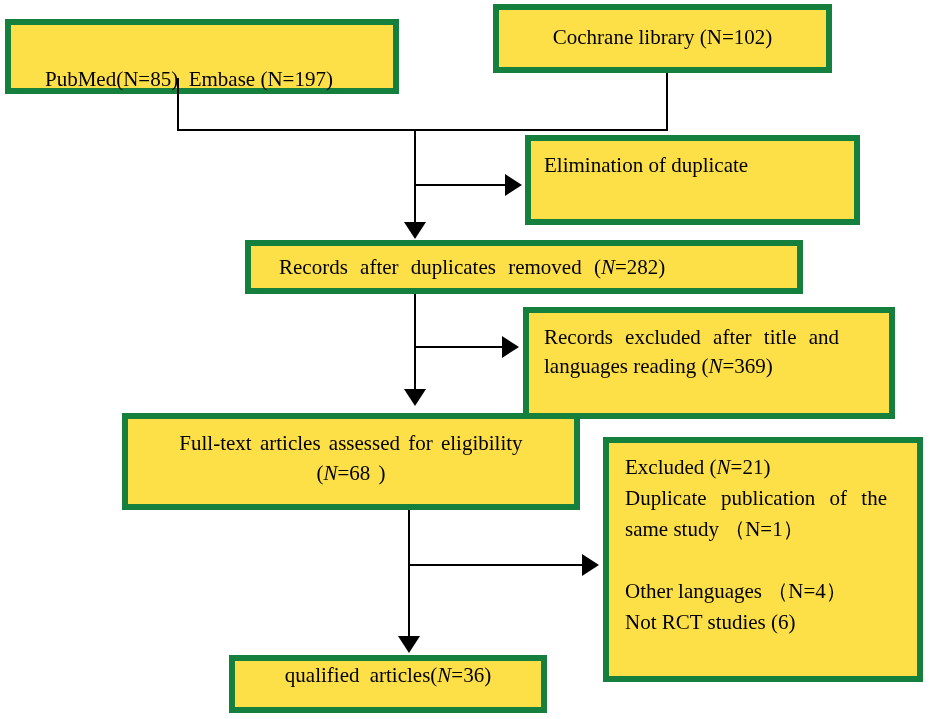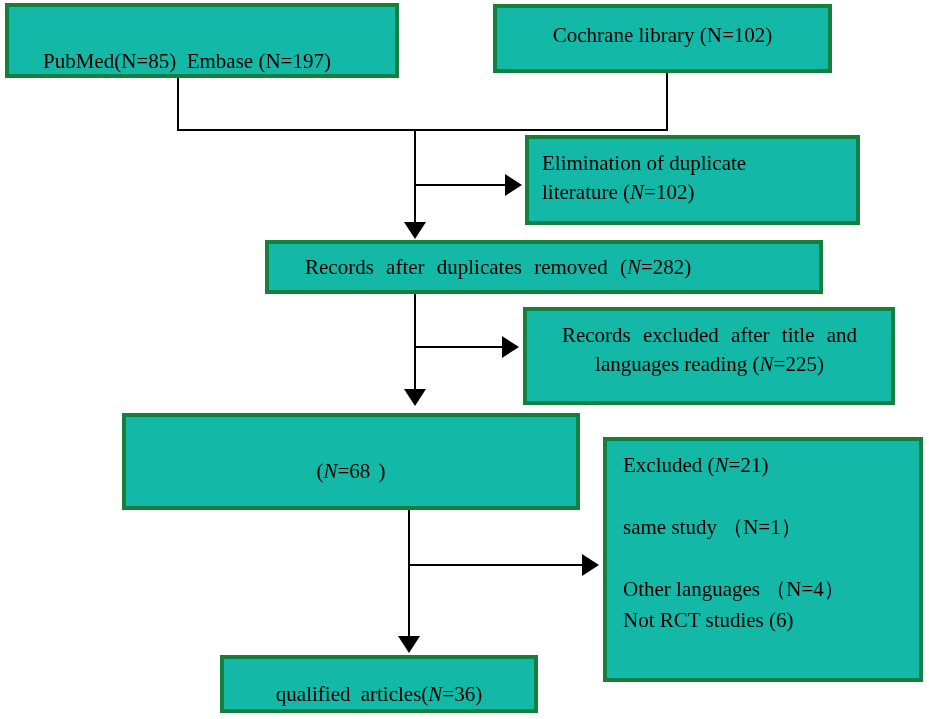--- a/index.html
+++ b/index.html
@@ -8,51 +8,51 @@
     width: 929px;
     height: 719px;
     background: #ffffff;
     font-family: "Liberation Serif", serif;
     font-size: 21px;
     color: #000000;
     overflow: hidden;
   }
   .box {
     position: absolute;
-    border: 4px solid #15803d;
+    border: 6px solid #15803d;
     box-sizing: border-box;
-    background: #14b8a6;
+    background: #fde047;
     line-height: 29px;
   }
   .vline, .hline { position: absolute; background: #000000; }
   .arrow-down {
     position: absolute; width: 0; height: 0;
     border-left: 11px solid transparent;
     border-right: 11px solid transparent;
     border-top: 17px solid #000000;
   }
   .arrow-right {
     position: absolute; width: 0; height: 0;
     border-top: 11px solid transparent;
     border-bottom: 11px solid transparent;
     border-left: 17px solid #000000;
   }
   i { font-style: italic; }
 
   
-  #box-sources  { left: 5px;   top: 3px;   width: 394px; height: 75px; padding: 11px 0 17px 13px; white-space: pre-wrap; }
+  #box-sources  { left: 5px;   top: 19px;   width: 394px; height: 75px; padding: 11px 0 17px 13px; white-space: pre-wrap; }
   #box-cochrane { left: 493px; top: 4px;   width: 339px; height: 69px; padding-top: 13px; text-align: center; }
   #box-elimination { left: 525px; top: 135px; width: 335px; height: 90px; padding: 10px 12px 13px 13px; }
-  #box-records  { left: 245px; top: 240px; width: 558px; height: 54px; display: flex; align-items: center; padding-left: 36px; word-spacing: 7px; margin-left: 20px; }
-  #box-title-excluded { left: 523px; top: 307px; width: 372px; height: 98px; padding: 10px 14px 0 15px; text-align: center; }
+  #box-records  { left: 245px; top: 240px; width: 558px; height: 54px; display: flex; align-items: center; padding-left: 28px; word-spacing: 7px; }
+  #box-title-excluded { left: 523px; top: 307px; width: 372px; height: 112px; padding: 10px 14px 0 15px; }
   .justified-line { word-spacing: 7px; }
   #box-fulltext { left: 122px; top: 413px; width: 458px; height: 97px; padding-top: 9px; text-align: center; line-height: 30px; word-spacing: 3px; }
   #box-excluded { left: 603px; top: 437px; width: 320px; height: 245px; padding: 9px 14px 8px 16px; line-height: 31px; }
   .wide-spacing { word-spacing: 9px; }
-  #box-qualified { left: 220px; top: 655px; width: 318px; height: 58px; display: flex; align-items: flex-end; justify-content: center; word-spacing: 5px; }
+  #box-qualified { left: 229px; top: 655px; width: 318px; height: 58px; display: flex; align-items: flex-start; justify-content: center; word-spacing: 5px; }
 
   
   #v-left-source   { left: 177px; top: 78px;  width: 2px; height: 53px; }
   #v-right-source  { left: 666px; top: 73px;  width: 2px; height: 58px; }
   #h-merge         { left: 177px; top: 129px; width: 491px; height: 2px; }
   #v-main-1        { left: 414px; top: 130px; width: 2px; height: 93px; }
   #ah-down-1       { left: 404px; top: 222px; }
   #h-branch-1      { left: 415px; top: 184px; width: 90px; height: 2px; }
   #ah-right-1      { left: 505px; top: 174px; }
   #v-main-2        { left: 414px; top: 294px; width: 2px; height: 96px; }
@@ -81,52 +81,51 @@
   <div class="vline" id="v-right-source"></div>
   <div class="hline" id="h-merge"></div>
   <div class="vline" id="v-main-1"></div>
   <div class="arrow-down" id="ah-down-1"></div>
 
   <div class="hline" id="h-branch-1"></div>
   <div class="arrow-right" id="ah-right-1"></div>
 
   <div class="box" id="box-elimination">
     <span>Elimination of duplicate</span><br>
-    <span><span>literature (</span><i>N</i><span>=102)</span></span>
   </div>
 
   <div class="box" id="box-records">
     <span><span>Records after duplicates removed (</span><i>N</i><span>=282)</span></span>
   </div>
 
   <div class="vline" id="v-main-2"></div>
   <div class="arrow-down" id="ah-down-2"></div>
 
   <div class="hline" id="h-branch-2"></div>
   <div class="arrow-right" id="ah-right-2"></div>
 
   <div class="box" id="box-title-excluded">
     <span class="justified-line">Records excluded after title and</span><br>
-    <span><span>languages reading (</span><i>N</i><span>=225)</span></span>
+    <span><span>languages reading (</span><i>N</i><span>=369)</span></span>
   </div>
 
   <div class="box" id="box-fulltext">
-    <br>
+    <span>Full-text articles assessed for eligibility</span><br>
     <span><span>(</span><i>N</i><span>=68 )</span></span>
   </div>
 
   <div class="vline" id="v-main-3"></div>
   <div class="arrow-down" id="ah-down-3"></div>
 
   <div class="hline" id="h-branch-3"></div>
   <div class="arrow-right" id="ah-right-3"></div>
 
   <div class="box" id="box-excluded">
     <span><span>Excluded (</span><i>N</i><span>=21)</span></span><br>
-    <br>
+    <span class="wide-spacing">Duplicate publication of the</span><br>
     <span>same study （N=1）</span><br>
     <br>
     <span>Other languages （N=4）</span><br>
     <span>Not RCT studies (6)</span>
   </div>
 
   <div class="box" id="box-qualified">
     <span><span>qualified articles(</span><i>N</i><span>=36)</span></span>
   </div>
 

